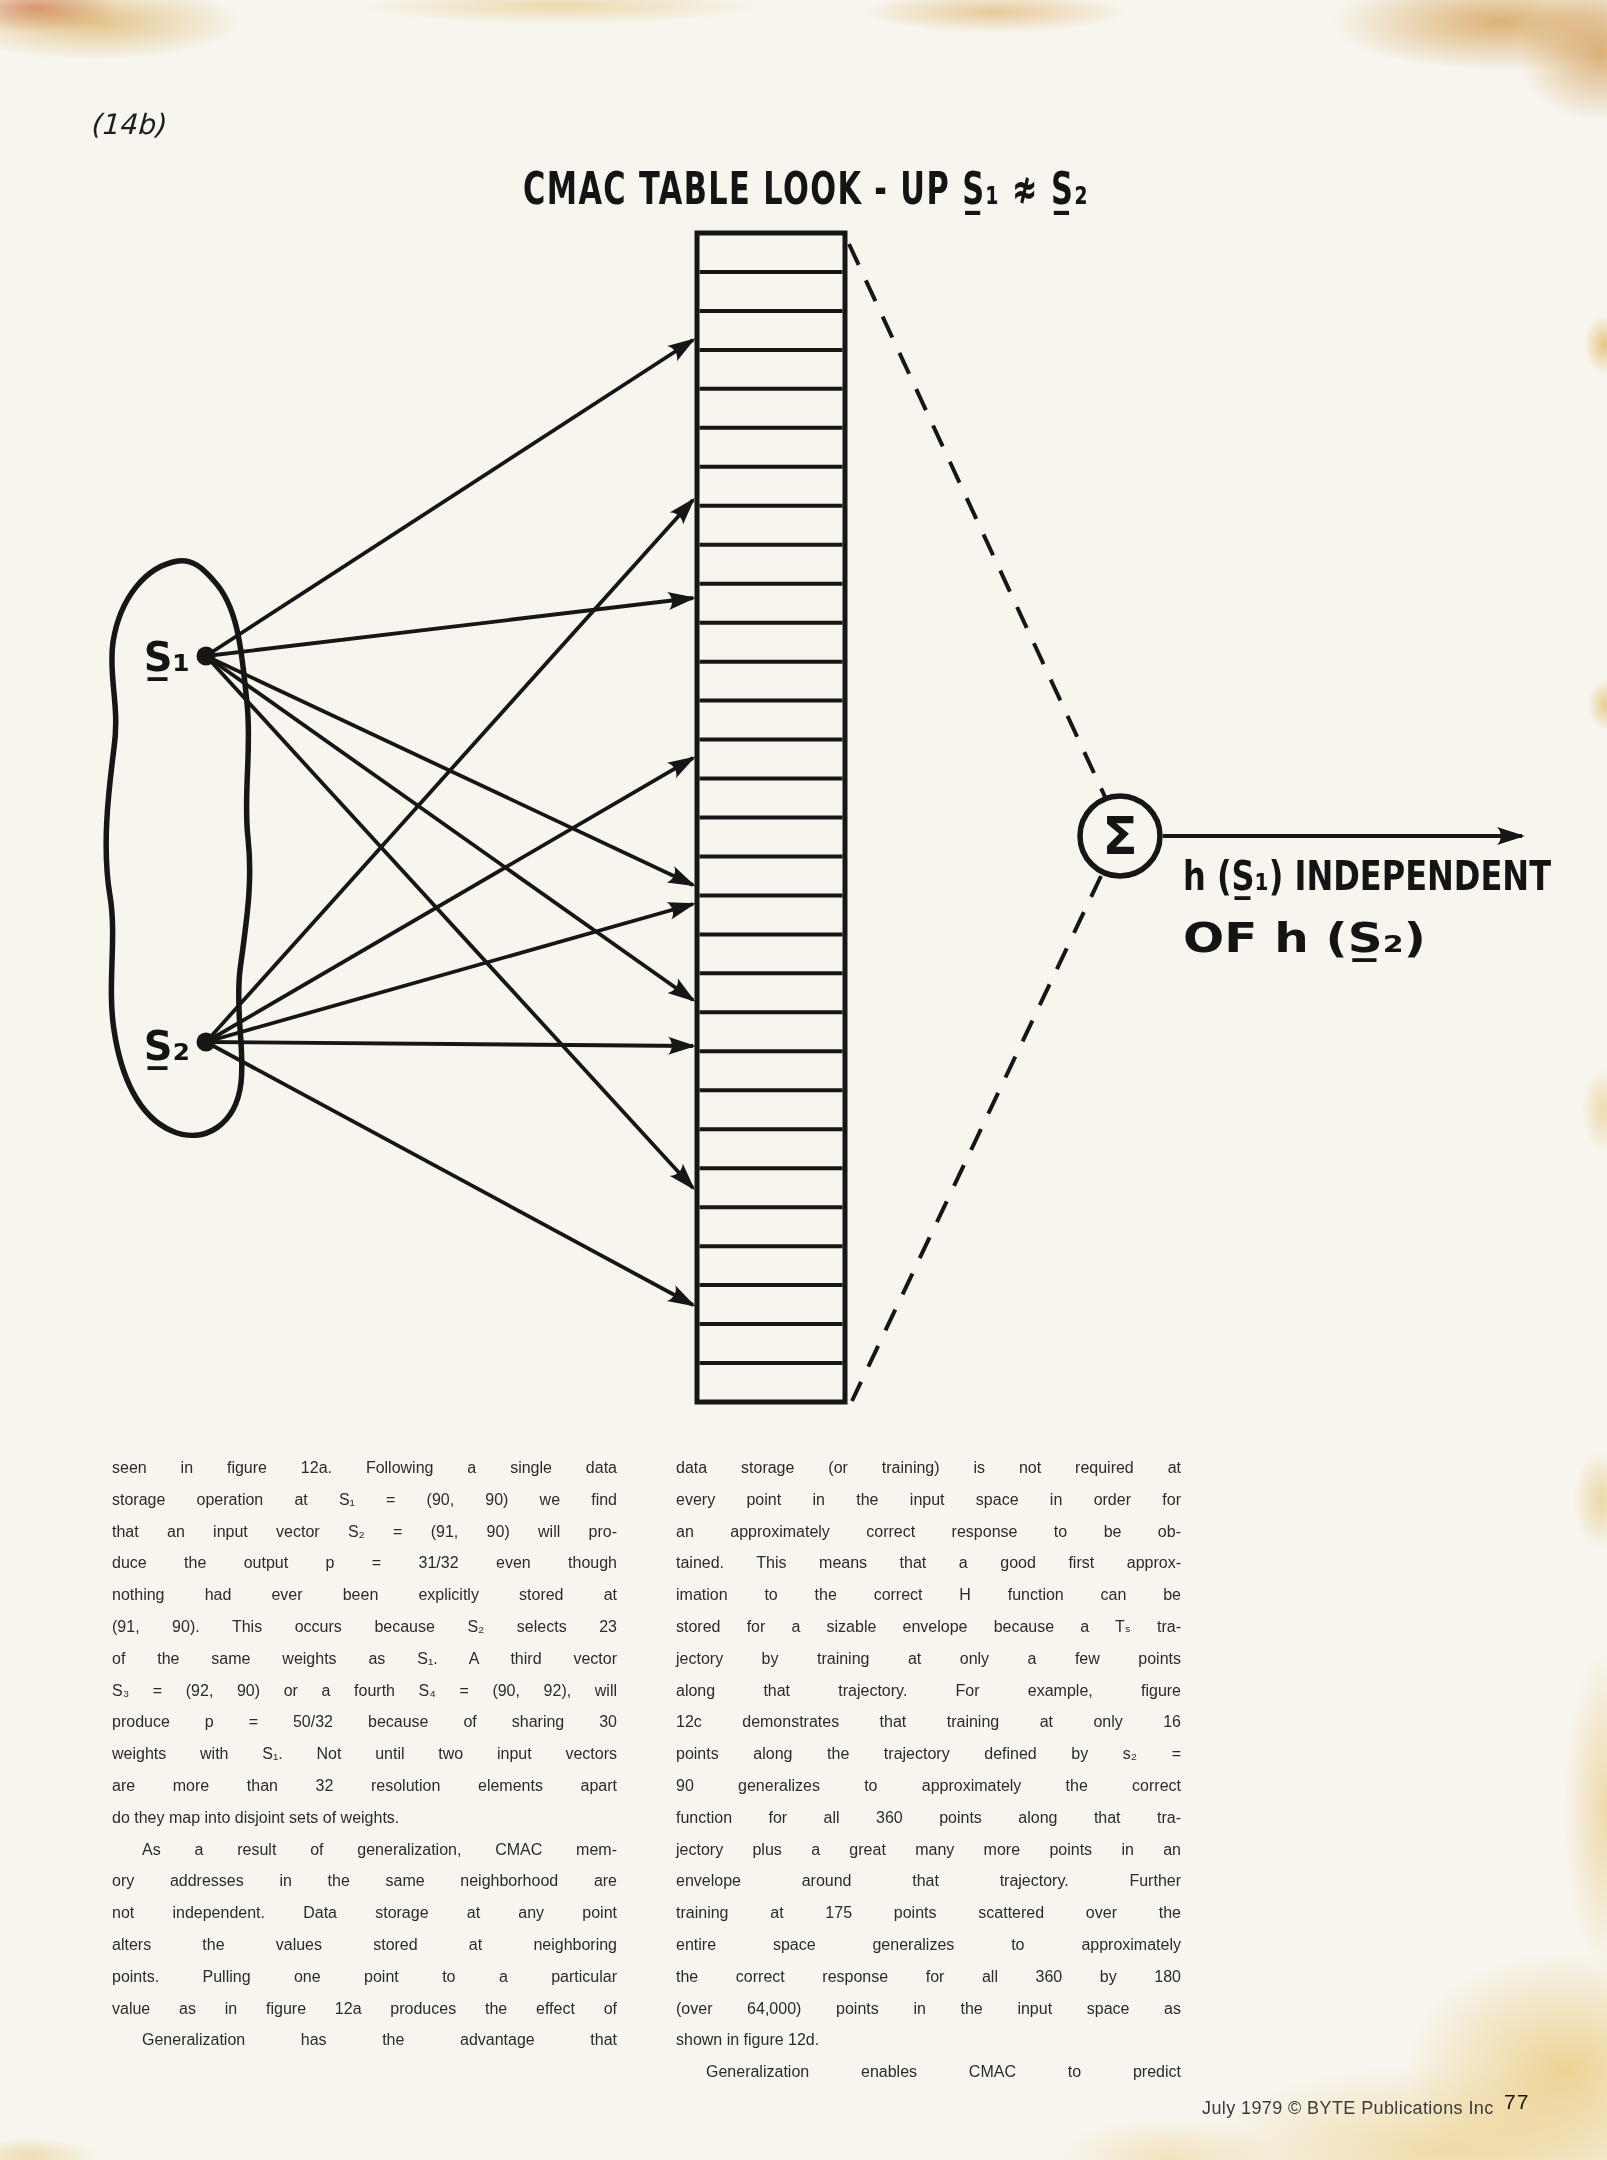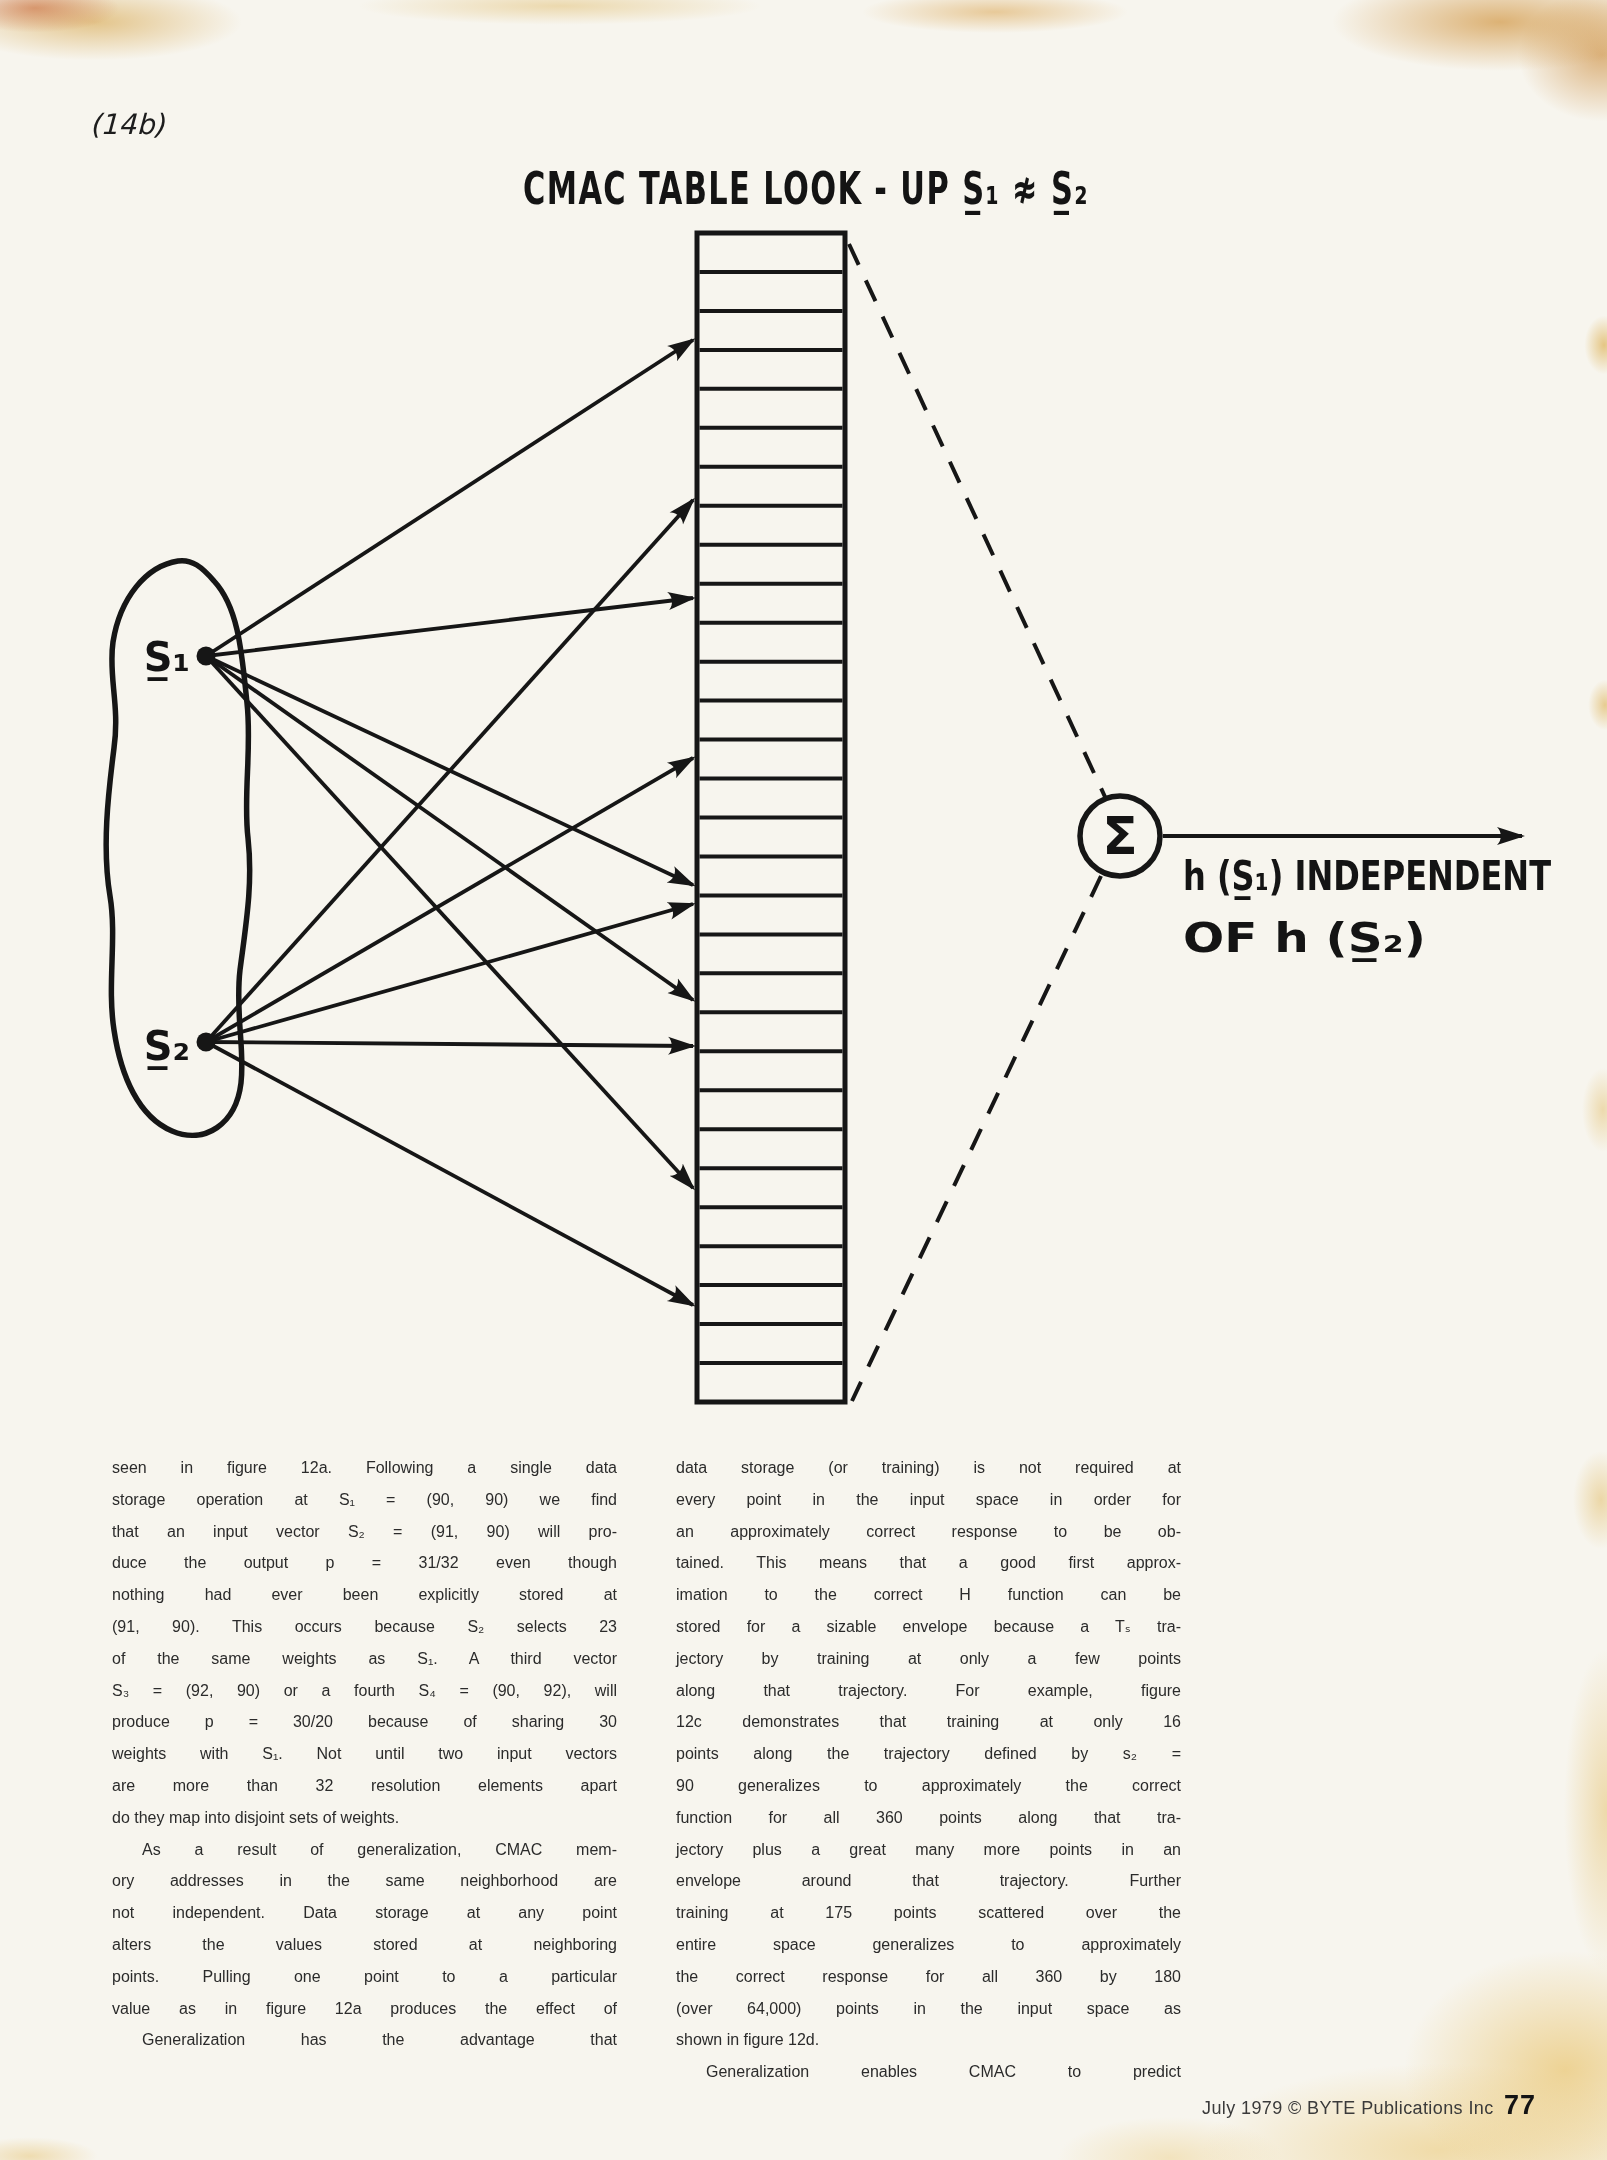--- a/index.html
+++ b/index.html
@@ -48,21 +48,21 @@
     white-space:normal;
   }
   .pe{text-align-last:left;}   
   .in{text-indent:30px;}       
   #footer-credit{
     position:absolute;left:1202px;top:2098px;
     font-size:18px;letter-spacing:.4px;color:#3a3a3a;
   }
   #footer-page{
     position:absolute;left:1504px;top:2090px;
-    font-size:27px;font-weight:bold;color:#141414;letter-spacing:1px;
+    font-size:21px;font-weight:normal;color:#141414;letter-spacing:1px;
   }
 </style>
 </head>
 <body>
 
 <div id="page">
   <div id="stains"></div>
 
   <div id="figure-label">(14b)</div>
 
@@ -152,21 +152,21 @@
 
   <div class="col" id="col-left" style="left:112px;top:1452px;">
     <div class="ln">seen in figure 12a. Following a single data</div>
     <div class="ln">storage operation at S₁ = (90, 90) we find</div>
     <div class="ln">that an input vector S₂ = (91, 90) will pro-</div>
     <div class="ln">duce the output p = 31/32 even though</div>
     <div class="ln">nothing had ever been explicitly stored at</div>
     <div class="ln">(91, 90). This occurs because S₂ selects 23</div>
     <div class="ln">of the same weights as S₁. A third vector</div>
     <div class="ln">S₃ = (92, 90) or a fourth S₄ = (90, 92), will</div>
-    <div class="ln">produce p = 30/20 because of sharing 30</div>
+    <div class="ln">produce p = 50/32 because of sharing 30</div>
     <div class="ln">weights with S₁. Not until two input vectors</div>
     <div class="ln">are more than 32 resolution elements apart</div>
     <div class="ln pe">do they map into disjoint sets of weights.</div>
     <div class="ln in">As a result of generalization, CMAC mem-</div>
     <div class="ln">ory addresses in the same neighborhood are</div>
     <div class="ln">not independent. Data storage at any point</div>
     <div class="ln">alters the values stored at neighboring</div>
     <div class="ln">points. Pulling one point to a particular</div>
     <div class="ln">value as in figure 12a produces the effect of</div>
     <div class="ln in">Generalization has the advantage that</div>

